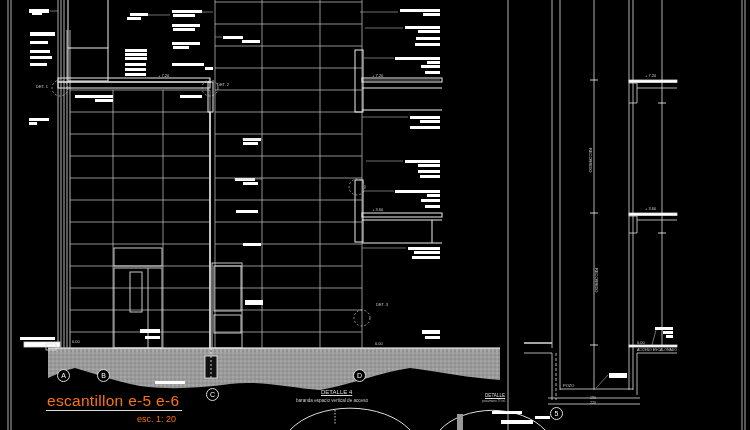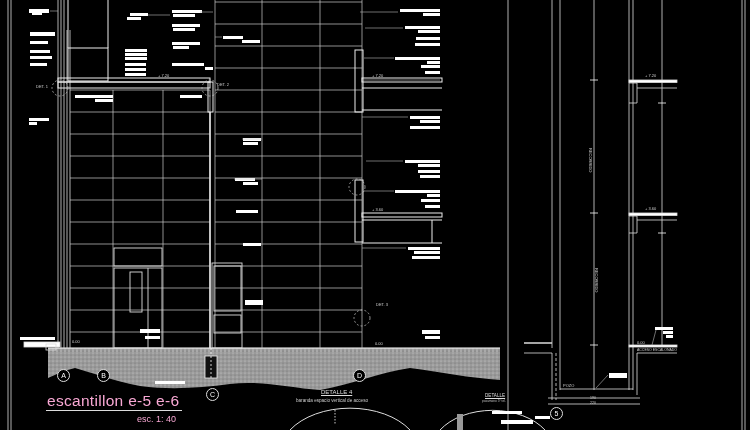--- a/index.html
+++ b/index.html
@@ -1,18 +1,18 @@
 <!DOCTYPE html>
 <html><head>
 <meta charset="utf-8">
 <style>
   html, body { margin:0; padding:0; background:#000; }
   body { width:750px; height:430px; overflow:hidden; position:relative; font-family:"Liberation Sans", sans-serif; }
   #canvas { position:absolute; left:0; top:0; width:750px; height:430px; }
-  .lbl { position:absolute; color:#f9a8d4; font-family:"Liberation Sans", sans-serif; white-space:nowrap; }
+  .lbl { position:absolute; color:#f97316; font-family:"Liberation Sans", sans-serif; white-space:nowrap; }
   .title-main { left:47px; top:392px; font-size:15.5px; letter-spacing:0.3px; }
   .title-underline { position:absolute; left:46px; top:410px; width:136px; height:1px; background:#ddd; }
   .title-scale { left:137px; top:414px; font-size:9px; }
   .det4-title { left:321px; top:389px; font-size:6px; text-decoration:underline; color:#ddd; }
   .det4-sub { left:296px; top:398px; font-size:4.6px; color:#ccc; }
   .det5-title { left:485px; top:393px; font-size:4.6px; text-decoration:underline; color:#ddd; }
   .det5-sub { left:482px; top:399px; font-size:3.2px; color:#bbb; }
   .tiny { font-size:4px; color:#ccc; }
   .axis { position:absolute; width:11px; height:11px; border:1px solid #ddd; border-radius:50%; color:#fff; font-size:7px; line-height:11px; text-align:center; background:#000; }
 </style>
@@ -267,21 +267,21 @@
     <line x1="215" y1="37" x2="222" y2="37"></line>
     <line x1="262" y1="139" x2="242" y2="139"></line>
     <line x1="262" y1="179" x2="234" y2="179"></line>
     <line x1="596" y1="388" x2="608" y2="375"></line>
     <line x1="652" y1="345" x2="656" y2="330"></line>
   </g>
 </svg>
 
 <div class="lbl title-main">escantillon  e-5  e-6</div>
 <div class="title-underline"></div>
-<div class="lbl title-scale">esc. 1: 40</div>
+<div class="lbl title-scale">esc. 1: 20</div>
 
 <div class="lbl det4-title">DETALLE 4</div>
 <div class="lbl det4-sub">baranda espacio vertical de acceso</div>
 <div class="lbl det5-title">DETALLE</div>
 <div class="lbl det5-sub">pasamano 5º tel.</div>
 
 <div class="lbl tiny" style="left:36px;top:84px;">DET. 1</div>
 <div class="lbl tiny" style="left:217px;top:82px;">DET. 2</div>
 <div class="lbl tiny" style="left:376px;top:302px;">DET. 3</div>
 

